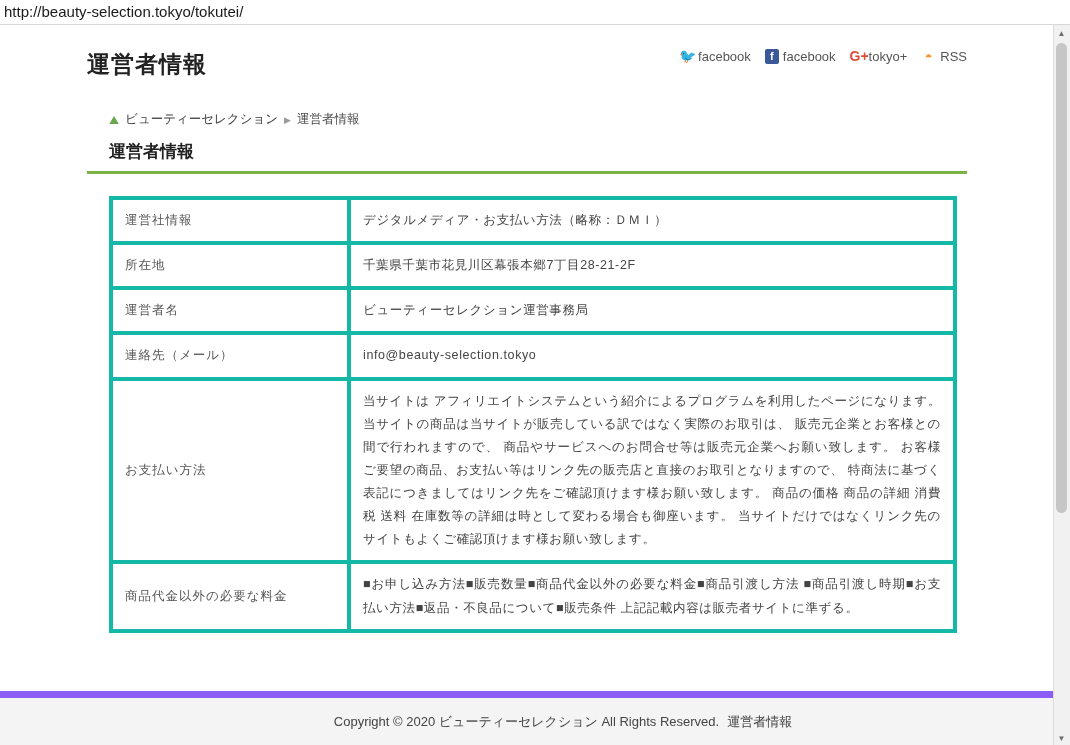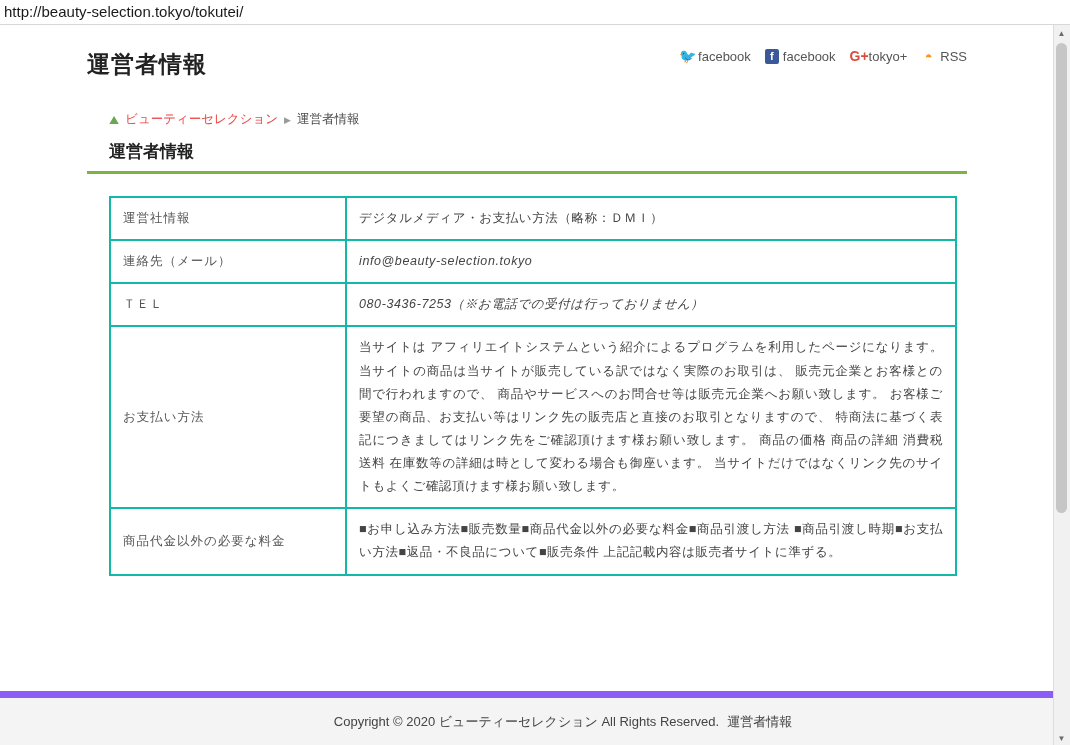--- a/index.html
+++ b/index.html
@@ -133,21 +133,21 @@
   .breadcrumb {
     margin-top: 24px;
     font-size: 12.5px;
     color: #4a4a4a;
     display: flex;
     align-items: center;
     gap: 6px;
     padding-left: 22px;
   }
   .breadcrumb .home-icon { color: #6aa84f; font-size: 12px; }
-  .breadcrumb a { color: #ef4444; text-decoration: none; }
+  .breadcrumb a { color: #404040; text-decoration: none; }
   .breadcrumb .sep { color: #9a9a9a; font-size: 9px; }
   .breadcrumb .current { color: #4a4a4a; }
 
   .page-heading-wrap {
     margin-top: 12px;
     padding-left: 22px;
     border-bottom: 3px solid #7cb342;
     padding-bottom: 8px;
   }
   .page-heading {
@@ -161,35 +161,35 @@
     margin-top: 22px;
     margin-left: 22px;
     width: 848px;
     border-collapse: collapse;
     font-size: 12.5px;
     line-height: 1.85;
     color: #444;
     table-layout: fixed;
   }
   table.info-table td {
-    border: 2px solid #14b8a6;
+    border: 4px solid #14b8a6;
     padding: 9px 12px;
     vertical-align: middle;
   }
   table.info-table td.label {
     width: 210px;
     color: #555;
     letter-spacing: 1px;
   }
   table.info-table td.value {
     color: #444;
     letter-spacing: 0.6px;
     text-align: justify;
   }
-  td.value.mono { letter-spacing: 1.2px; font-style: italic; }
+  td.value.mono { letter-spacing: 1.2px; }
 
   footer.site-footer {
     position: absolute;
     left: 0;
     bottom: 0;
     width: 1054px;
     height: 48px;
     background: #f4f4f4;
     border-top: 7px solid #8b5cf6;
     display: flex;
@@ -251,26 +251,30 @@
         <h2 class="page-heading">運営者情報</h2>
       </div>
 
       <table class="info-table">
         <tbody>
           <tr>
             <td class="label">運営社情報</td>
             <td class="value">デジタルメディア・お支払い方法（略称：ＤＭＩ）</td>
           </tr>
           <tr>
+            <td class="label">所在地</td>
+            <td class="value">千葉県千葉市花見川区幕張本郷7丁目28-21-2F</td>
+          </tr>
+          <tr>
+            <td class="label">運営者名</td>
+            <td class="value">ビューティーセレクション運営事務局</td>
+          </tr>
+          <tr>
             <td class="label">連絡先（メール）</td>
             <td class="value mono">info@beauty-selection.tokyo</td>
-          </tr>
-          <tr>
-            <td class="label">ＴＥＬ</td>
-            <td class="value mono">080-3436-7253（※お電話での受付は行っておりません）</td>
           </tr>
           <tr>
             <td class="label">お支払い方法</td>
             <td class="value">当サイトは アフィリエイトシステムという紹介によるプログラムを利用したページになります。 当サイトの商品は当サイトが販売している訳ではなく実際のお取引は、 販売元企業とお客様との間で行われますので、 商品やサービスへのお問合せ等は販売元企業へお願い致します。 お客様ご要望の商品、お支払い等はリンク先の販売店と直接のお取引となりますので、 特商法に基づく表記につきましてはリンク先をご確認頂けます様お願い致します。 商品の価格 商品の詳細 消費税 送料 在庫数等の詳細は時として変わる場合も御座います。 当サイトだけではなくリンク先のサイトもよくご確認頂けます様お願い致します。</td>
           </tr>
           <tr>
             <td class="label">商品代金以外の必要な料金</td>
             <td class="value">■お申し込み方法■販売数量■商品代金以外の必要な料金■商品引渡し方法 ■商品引渡し時期■お支払い方法■返品・不良品について■販売条件 上記記載内容は販売者サイトに準ずる。</td>
           </tr>
         </tbody>

